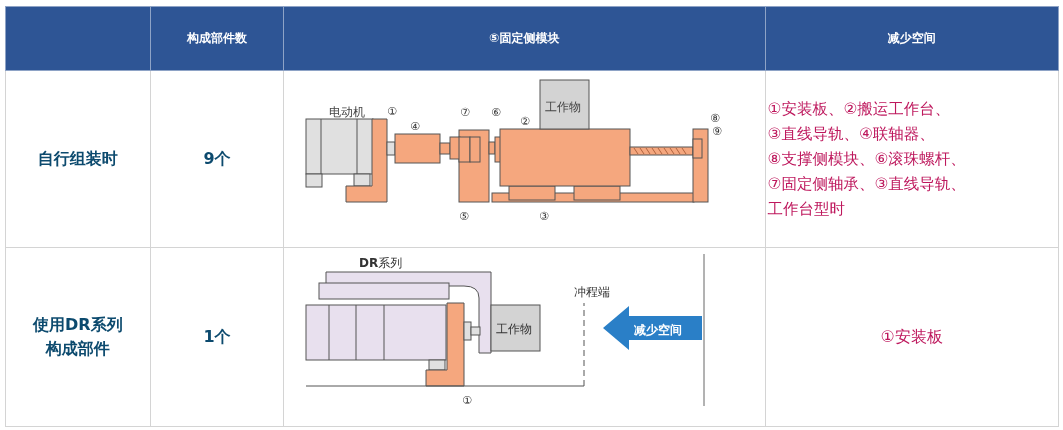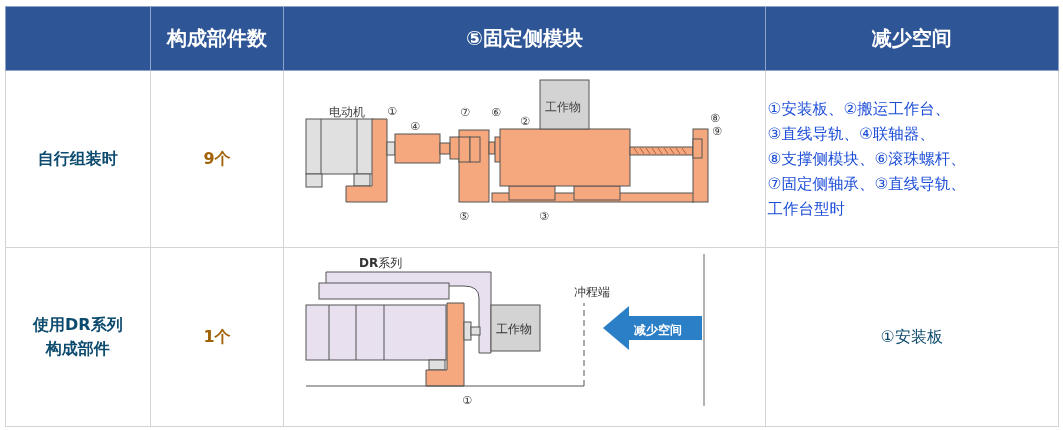--- a/index.html
+++ b/index.html
@@ -1,26 +1,26 @@
 <!DOCTYPE html>
 <html><head>
 <meta charset="utf-8">
 <style>
   html,body{margin:0;padding:0;background:#fff;}
   body{width:1063px;height:430px;position:relative;overflow:hidden;font-family:"DejaVu Sans",sans-serif;}
   table.main{position:absolute;left:5px;top:6px;border-collapse:collapse;table-layout:fixed;width:1054px;}
   table.main td, table.main th{border:1px solid #d4d4d4;padding:0;}
-  table.main th{background:#2e5595;color:#fff;font-weight:bold;font-size:20px;height:63px;border-color:#8ea3c6;}
+  table.main th{background:#2e5595;color:#fff;font-weight:bold;font-size:12px;height:63px;border-color:#8ea3c6;}
   .c1{width:144px;} .c2{width:133px;} .c3{width:479px;} .c4{width:292px;}
   .rowlabel{font-weight:bold;font-size:16px;color:#0c4a6e;text-align:center;line-height:24px;}
-  .count{font-weight:bold;font-size:16px;color:#a16207;text-align:center;}
+  .count{font-weight:bold;font-size:16px;color:#0c4a6e;text-align:center;}
   tr.r1 td{height:172px;}
   tr.r2 td{height:174px;}
-  .parts{font-size:15.5px;color:#1d4ed8;line-height:25px;padding-left:2px !important;vertical-align:middle;}
-  .parts2{font-size:16px;color:#0c4a6e;text-align:center;}
+  .parts{font-size:15.5px;color:#be185d;line-height:25px;padding-left:2px !important;vertical-align:middle;}
+  .parts2{font-size:16px;color:#be185d;text-align:center;}
   svg text{font-family:"DejaVu Sans",sans-serif;}
 </style>
 </head>
 <body>
 
 <table class="main">
   <colgroup>
       <col class="c1">
       <col class="c2">
       <col class="c3">

